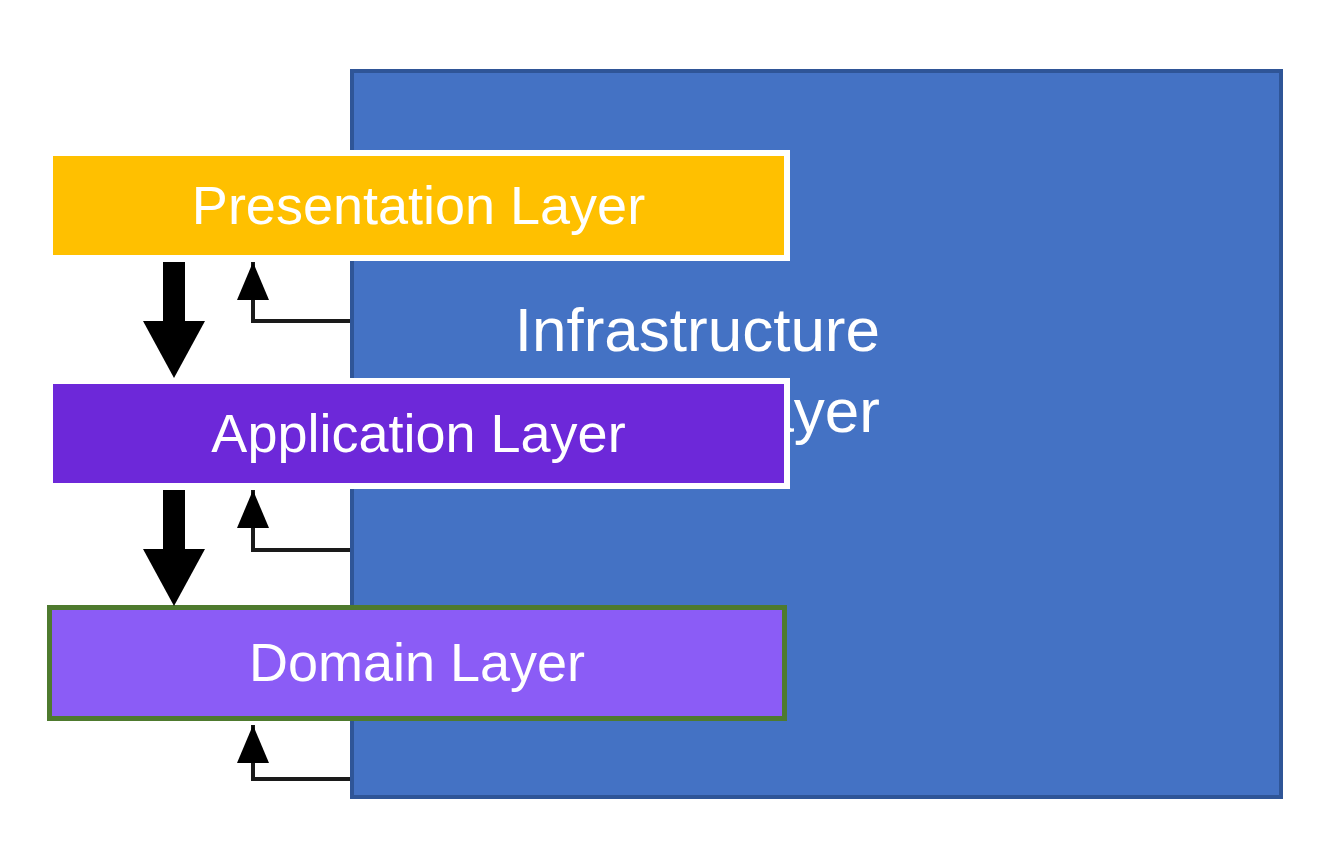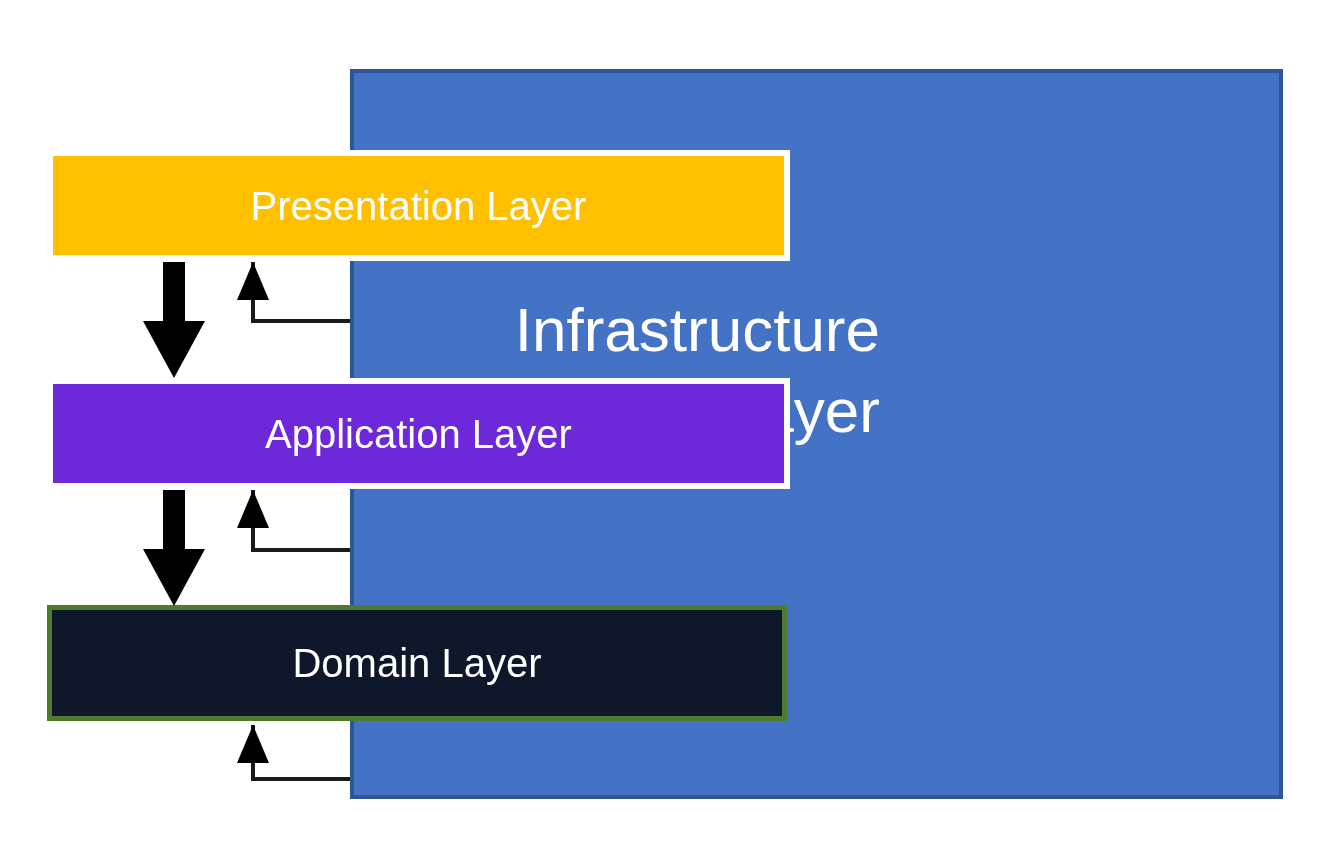--- a/index.html
+++ b/index.html
@@ -46,21 +46,21 @@
   
   .layer-box {
     position: absolute;
     box-sizing: border-box;
     display: flex;
     align-items: center;
     justify-content: center;
   }
   .layer-label {
     color: #ffffff;
-    font-size: 40px;
+    font-size: 54px;
     font-weight: 400;
     line-height: 1.1;
     white-space: nowrap;
   }
 
   .presentation-box {
     left: 47px;
     top: 150px;
     width: 743px;
     height: 111px;
@@ -73,21 +73,21 @@
     width: 743px;
     height: 111px;
     background: #6d28d9;
     border: 6px solid #ffffff;
   }
   .domain-box {
     left: 47px;
     top: 605px;
     width: 740px;
     height: 116px;
-    background: #0f172a;
+    background: #8b5cf6;
     border: 5px solid #4E7A2E;
   }
 
   
   .down-arrow {
     position: absolute;
     width: 62px;
   }
   .down-arrow .shaft {
     position: absolute;

